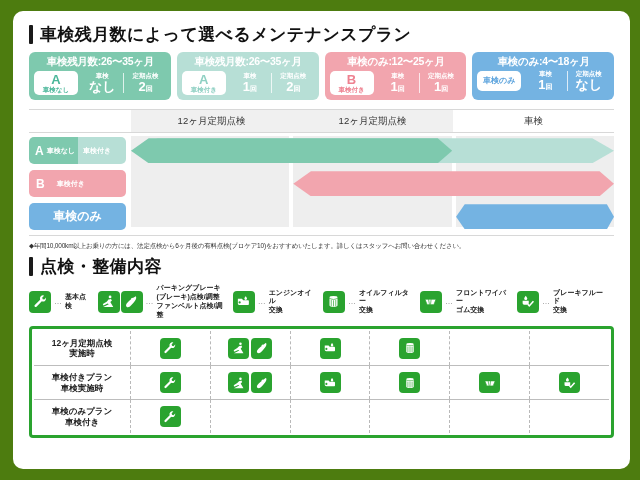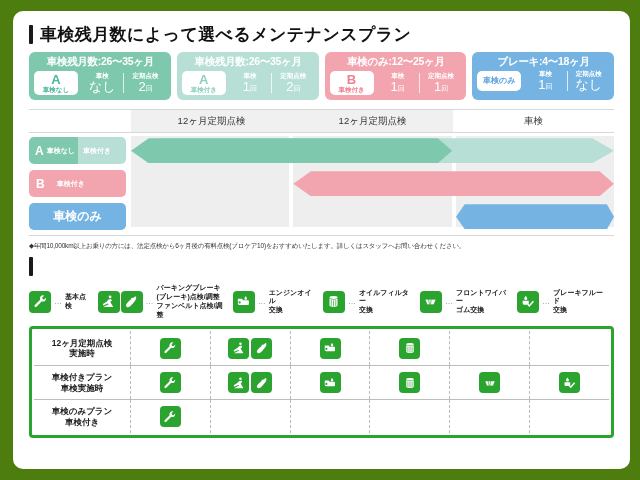--- a/index.html
+++ b/index.html
@@ -93,21 +93,21 @@
   .badge.nolet { padding: 6px 4px; }
   .badge.nolet .badge-sub { font-size: 8px; }
 
   .stat-wrap { display: flex; flex: 1; align-items: center; }
   .stat {
     flex: 1; text-align: center; color: #fff;
     line-height: 1.05;
   }
   .stat + .stat { border-left: 1px solid rgba(255,255,255,.75); }
   .stat-lab { font-size: 6.5px; font-weight: bold; display: block; white-space: nowrap; }
-  .stat-val { font-size: 13px; font-weight: normal; display: block; }
+  .stat-val { font-size: 13px; font-weight: bold; display: block; }
   .stat-val .u { font-size: 7px; }
 
   
   .timeline { margin-top: 9px; }
   .tl-head {
     display: flex;
     border-top: 1px solid #d8d8d8;
     border-bottom: 1px solid #d8d8d8;
   }
   .tl-lab-col { width: 102px; flex: 0 0 102px; }
@@ -308,21 +308,21 @@
               </div>
               <div class="stat">
                 <span class="stat-lab">定期点検</span>
                 <span class="stat-val"><span>1</span><span class="u">回</span></span>
               </div>
             </div>
           </div>
         </div>
 
         <div class="plan b1">
-          <div class="plan-title">ブレーキ:4〜18ヶ月</div>
+          <div class="plan-title">車検のみ:4〜18ヶ月</div>
           <div class="plan-body">
             <div class="badge nolet">
               <span class="badge-sub">車検のみ</span>
             </div>
             <div class="stat-wrap">
               <div class="stat">
                 <span class="stat-lab">車検</span>
                 <span class="stat-val"><span>1</span><span class="u">回</span></span>
               </div>
               <div class="stat">
@@ -390,20 +390,21 @@
           </div>
         </div>
 
         <div class="tl-foot"></div>
       </div>
 
       <div class="note">◆年間10,000km以上お乗りの方には、法定点検から6ヶ月後の有料点検(プロケア10)をおすすめいたします。詳しくはスタッフへお問い合わせください。</div>
 
       <div class="sec-head" style="margin-top:6px;">
         <div class="sec-bar"></div>
+        <div class="sec-title">点検・整備内容</div>
       </div>
 
       <div class="legend">
 
         <div class="leg-item">
           <div class="ic">
             <svg viewBox="0 0 24 24" fill="#fff">
                 <path d="M20.5 5.3a4.9 4.9 0 0 1-6.4 6.4L5.6 20.2a1.9 1.9 0 0 1-2.7-2.7l8.5-8.5a4.9 4.9 0 0 1 6.4-6.4l-3 3 .6 2.6 2.6.6 3-3z"></path>
               </svg>
           </div>

